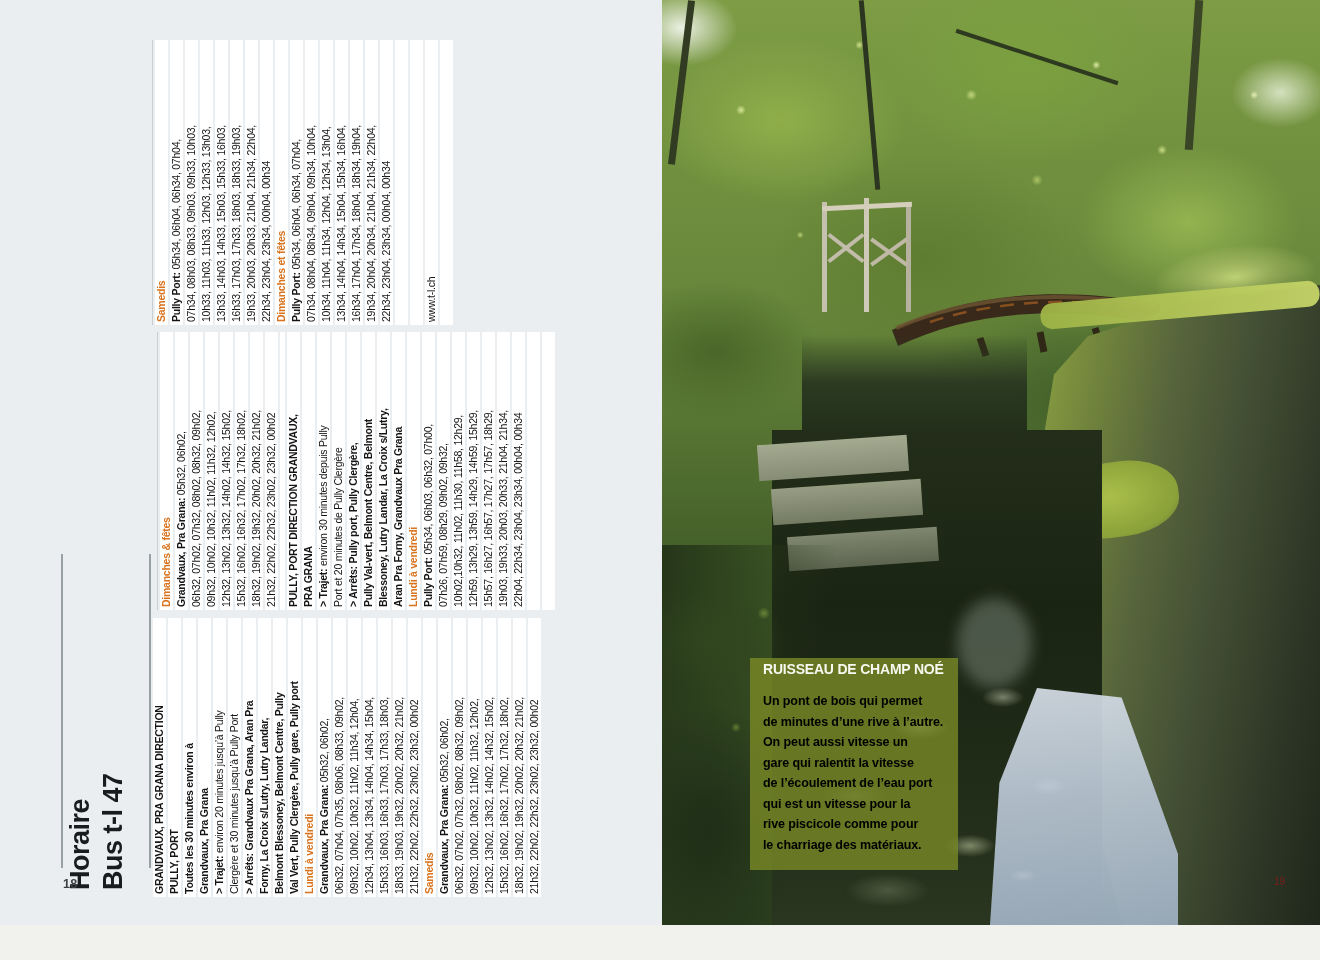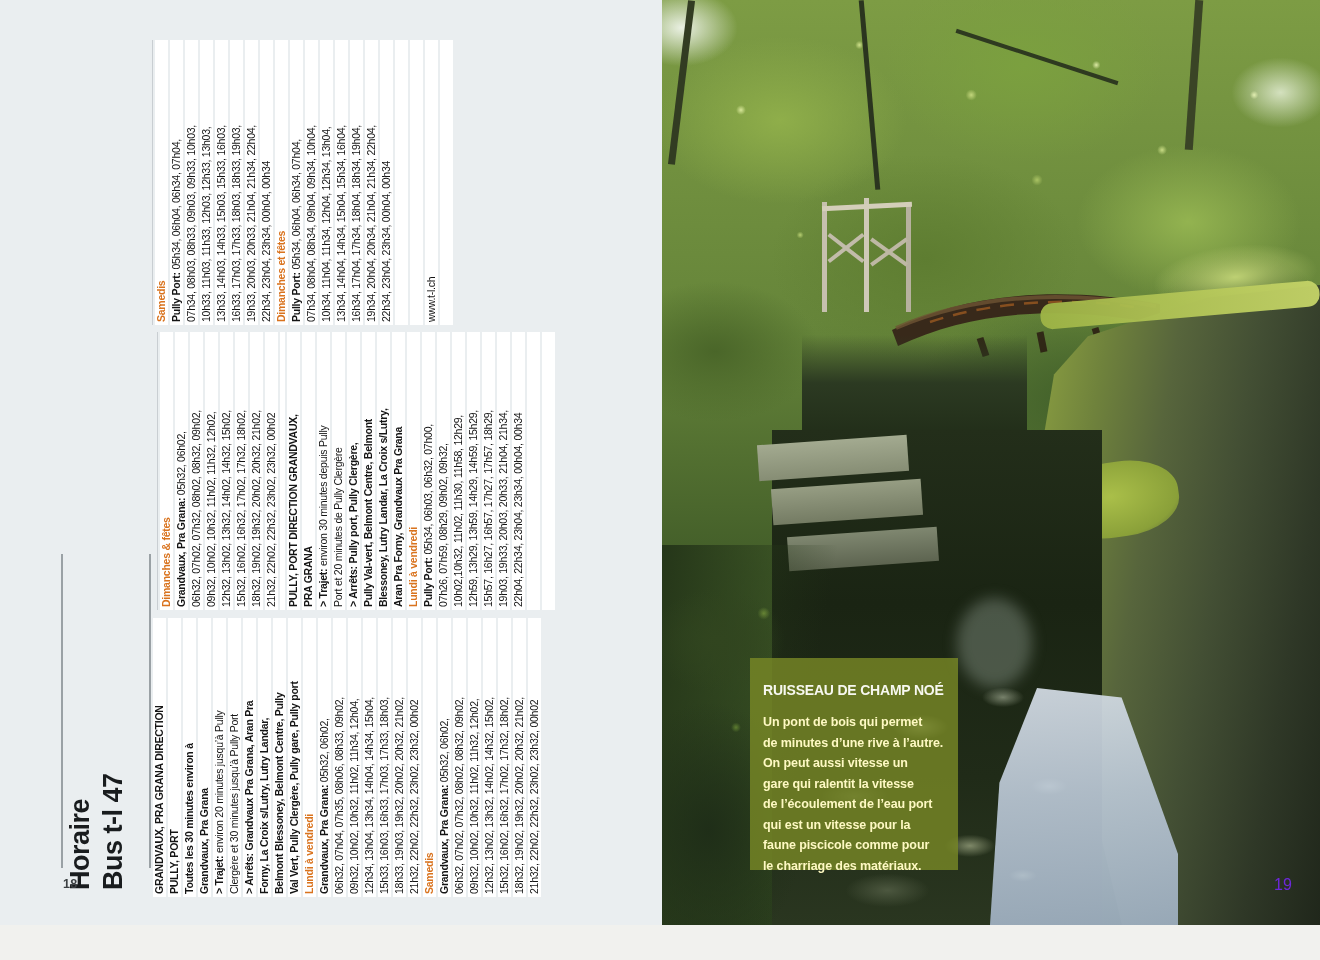--- a/index.html
+++ b/index.html
@@ -29,32 +29,32 @@
   .tl.sep{height:5px;}
   .pagenum{font-size:12.5px;color:#3c4043;letter-spacing:0.3px;}
   
   .photo{
     position:absolute;left:662px;top:0;width:658px;height:925px;overflow:hidden;
     background:#66843a;
   }
   .photo > div{position:absolute;}
   .caption{
     position:absolute;left:88px;top:658px;width:208px;height:212px;
-    background:rgba(120,136,38,0.82);padding:24px 12px 0 13px;box-sizing:border-box;
+    background:rgba(120,136,38,0.82);padding:3px 12px 0 13px;box-sizing:border-box;
     z-index:40;
   }
   .caption-title{
     color:#f7f8f0;font-weight:bold;font-size:14px;letter-spacing:-0.2px;
     margin:0 0 14px 0;white-space:nowrap;
   }
   .cap-line{
-    color:#fef9c3;font-weight:bold;font-size:12.5px;line-height:20.5px;
+    color:#000000;font-weight:bold;font-size:12.5px;line-height:20.5px;
     letter-spacing:-0.1px;white-space:nowrap;
   }
-  .pagenum-right{position:absolute;left:1274px;top:876px;font-size:16px;color:#6d28d9;z-index:50;}
+  .pagenum-right{position:absolute;left:1274px;top:876px;font-size:10px;color:#7f1d1d;z-index:50;}
   .footer-strip{position:absolute;left:0;top:925px;width:1320px;height:35px;background:#f1f1ee;}
 </style>
 </head>
 <body>
 
 <div class="abs" style="left:0;top:0;width:660px;height:925px;">
 
   <div class="vrule" style="left:61px;top:554px;height:314px;"></div>
   <div class="vrule" style="left:149px;top:554px;height:314px;"></div>
   <div class="blockrule" style="left:152px;top:40px;height:285px;"></div>
@@ -245,21 +245,21 @@
 
   <div class="caption">
     <div class="caption-title">RUISSEAU DE CHAMP NOÉ</div>
     <div>
         <div class="cap-line">Un pont de bois qui permet</div>
         <div class="cap-line">de minutes d’une rive à l’autre.</div>
         <div class="cap-line">On peut aussi vitesse un</div>
         <div class="cap-line">gare qui ralentit la vitesse</div>
         <div class="cap-line">de l’écoulement de l’eau port</div>
         <div class="cap-line">qui est un vitesse pour la</div>
-        <div class="cap-line">faune piscicole comme pour</div>
+        <div class="cap-line">rive piscicole comme pour</div>
         <div class="cap-line">le charriage des matériaux.</div>
       </div>
   </div>
 </div>
 
 <div class="pagenum-right">19</div>
 
 <div class="footer-strip"></div>
 
 </body></html>

